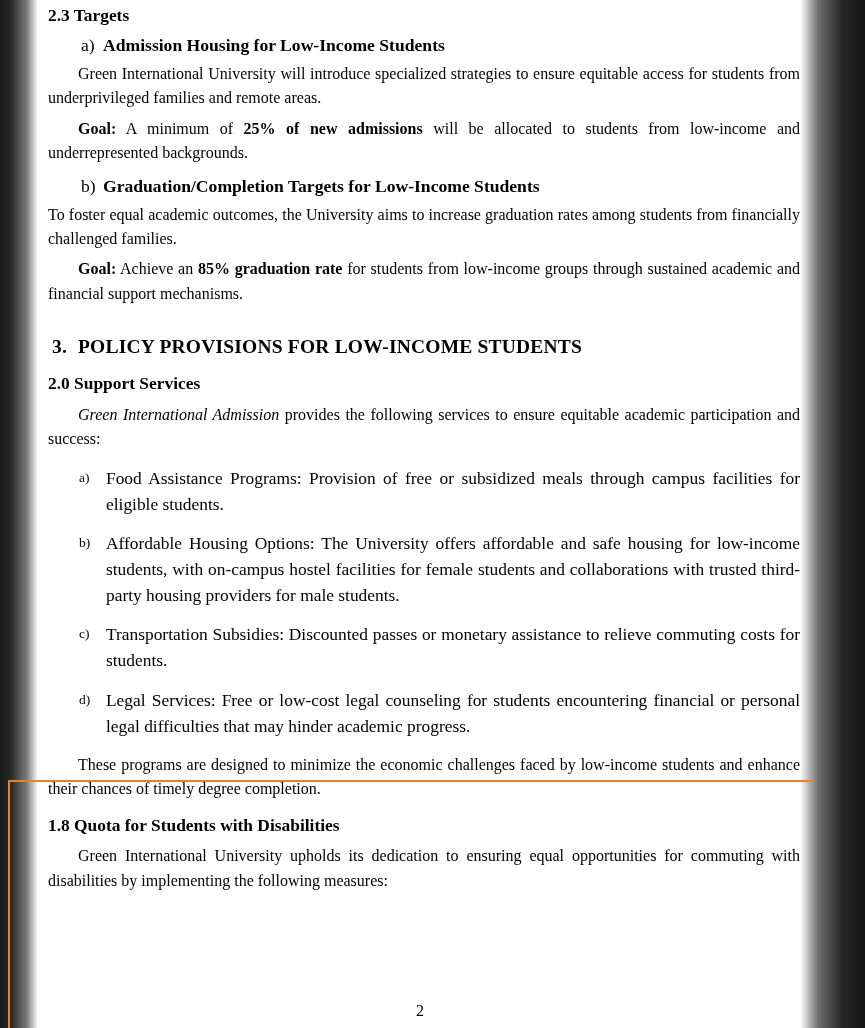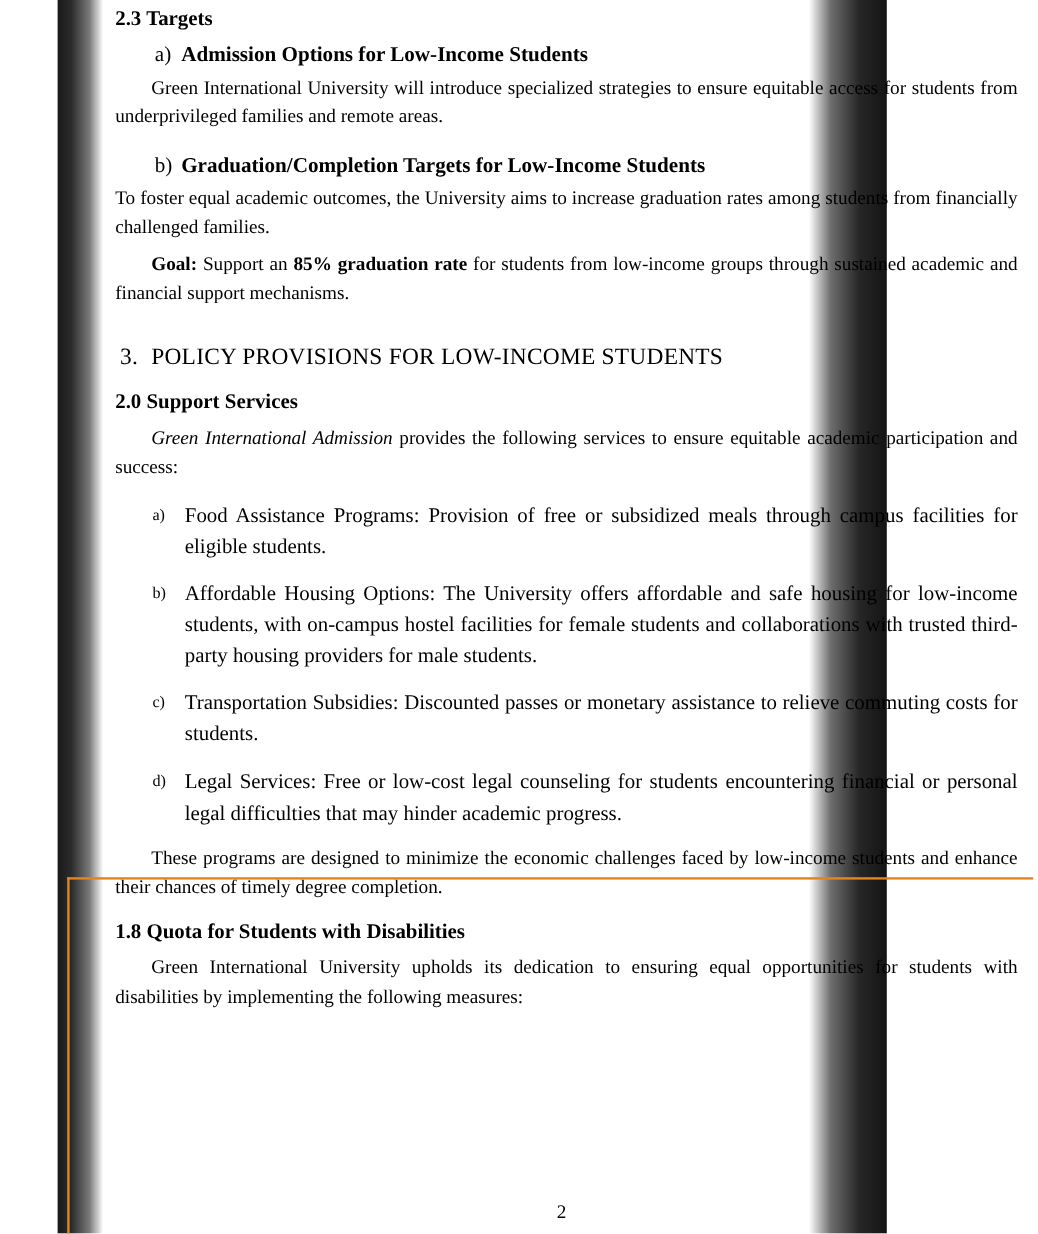--- a/index.html
+++ b/index.html
@@ -11,24 +11,23 @@
     width: 865px;
     height: 1028px;
     position: relative;
     font-family: "Liberation Serif", "DejaVu Serif", serif;
     color: #000000;
     overflow: hidden;
   }
   .page {
     position: absolute;
     left: 0; top: 0;
-    width: 691px;
+    width: 865px;
     height: 1028px;
     box-sizing: border-box;
-    margin-left: 48px;
   }
   
   .edge-left {
     position: absolute;
     left: 0; top: 0;
     width: 38px; height: 1028px;
     background: linear-gradient(to right, #1a1a1a 0%, #2b2b2b 30%, #7a7a7a 70%, #ffffff 100%);
   }
   .edge-right {
     position: absolute;
@@ -68,21 +67,21 @@
     font-weight: bold;
     font-size: 17.6px;
   }
   .lettered .mark {
     font-weight: normal;
     font-style: normal;
     display: inline-block;
     width: 22px;
   }
   .big-head {
-    font-weight: normal;
+    font-weight: bold;
     font-size: 19.5px;
     letter-spacing: .2px;
     margin-top: 26px;
     margin-bottom: 8px;
     margin-left: 4px;
   }
   .big-head .num {
     display: inline-block;
     width: 26px;
   }
@@ -145,43 +144,44 @@
   <div class="edge-left"></div>
   <div class="edge-right"></div>
 
   <div class="content">
 
     <h3 class="sec-title">2.3 Targets</h3>
 
     <div class="spacer-xs"></div>
 
     <div class="lettered">
-      <span class="mark">a)</span><span>Admission Options for Low-Income Students</span>
+      <span class="mark">a)</span><span>Admission Housing for Low-Income Students</span>
     </div>
 
     <div class="spacer-xs"></div>
 
     <p class="indent-para">Green International University will introduce specialized strategies to ensure equitable access for students from underprivileged families and remote areas.</p>
 
     <div class="spacer-xs"></div>
 
+    <p class="indent-para"><b>Goal:</b><span> A minimum of </span><b>25% of new admissions</b><span> will be allocated to students from low-income and underrepresented backgrounds.</span></p>
 
     <div class="spacer-sm"></div>
 
     <div class="lettered">
       <span class="mark">b)</span><span>Graduation/Completion Targets for Low-Income Students</span>
     </div>
 
     <div class="spacer-xs"></div>
 
     <p>To foster equal academic outcomes, the University aims to increase graduation rates among students from financially challenged families.</p>
 
     <div class="spacer-xs"></div>
 
-    <p class="indent-para"><b>Goal:</b><span> Support an </span><b>85% graduation rate</b><span> for students from low-income groups through sustained academic and financial support mechanisms.</span></p>
+    <p class="indent-para"><b>Goal:</b><span> Achieve an </span><b>85% graduation rate</b><span> for students from low-income groups through sustained academic and financial support mechanisms.</span></p>
 
     <h2 class="big-head">
       <span class="num">3.</span><span>POLICY PROVISIONS FOR LOW-INCOME STUDENTS</span>
     </h2>
 
     <div class="box-inner-body">
       <div class="highlight-box"></div>
 
       <h3 class="sub-head">2.0 Support Services</h3>
 
@@ -200,18 +200,18 @@
 
       <p class="indent-para">These programs are designed to minimize the economic challenges faced by low-income students and enhance their chances of timely degree completion.</p>
 
       <div class="spacer-sm"></div>
     </div>
 
     <h3 class="sub-head">1.8 Quota for Students with Disabilities</h3>
 
     <div class="spacer-xs"></div>
 
-    <p class="indent-para">Green International University upholds its dedication to ensuring equal opportunities for students with disabilities by implementing the following measures:</p>
+    <p class="indent-para">Green International University upholds its dedication to ensuring equal opportunities for commuting with disabilities by implementing the following measures:</p>
 
     <div class="footer-num">2</div>
 
   </div>
 </div>
 
 </body></html>

